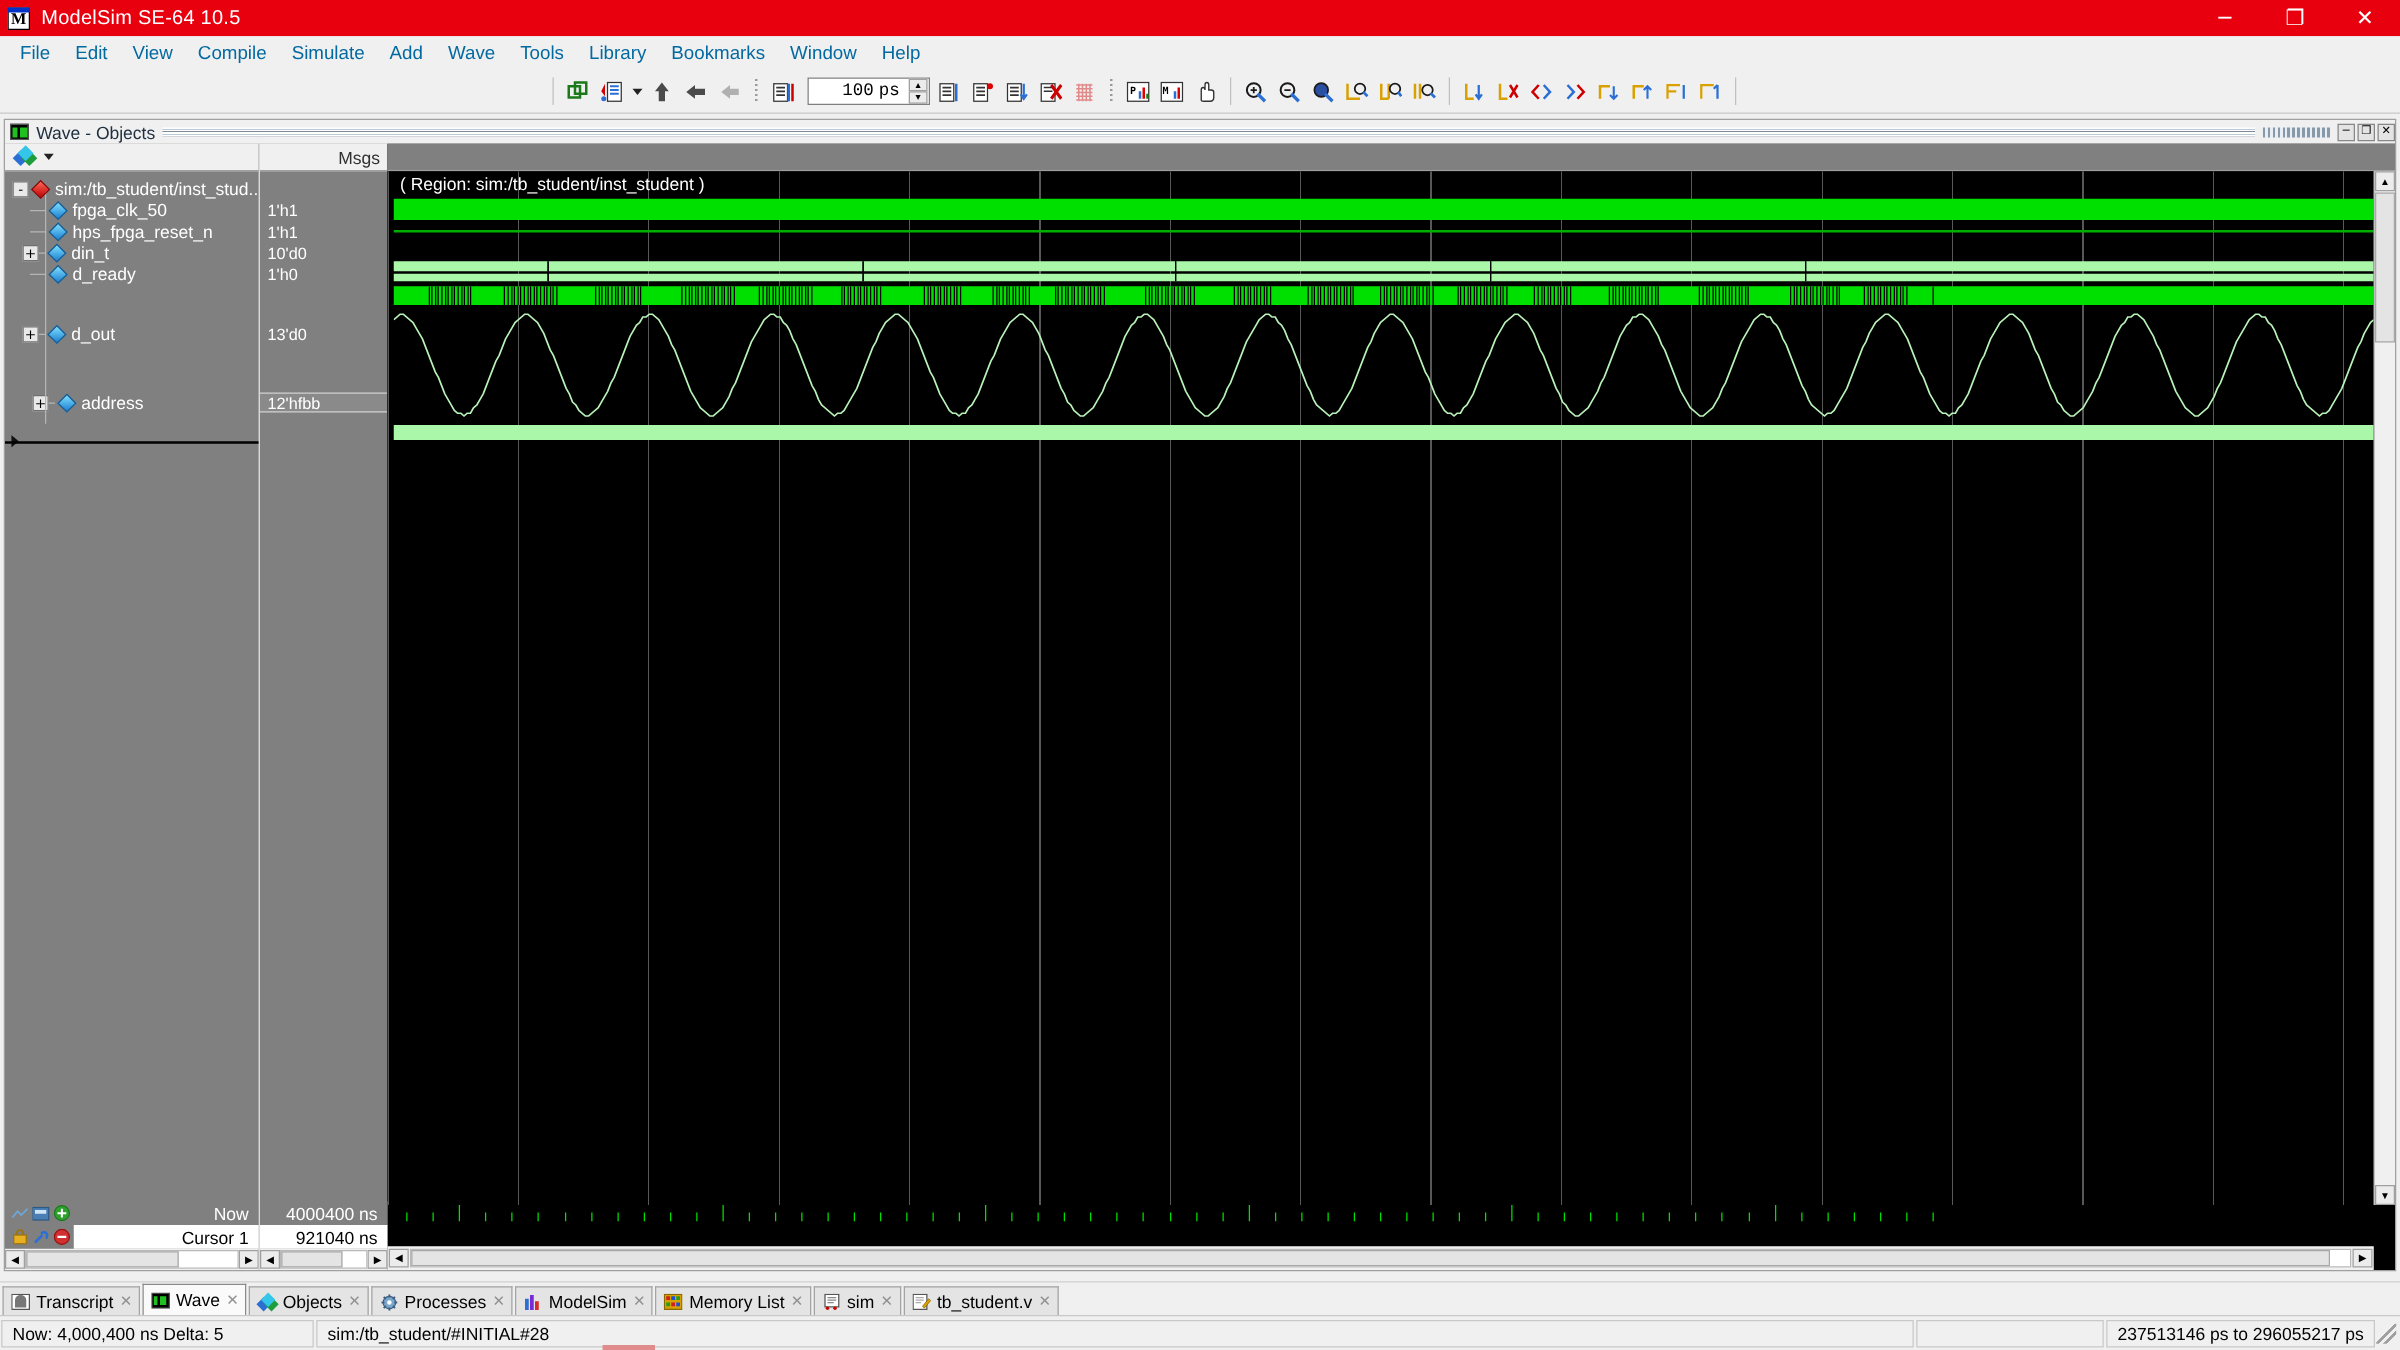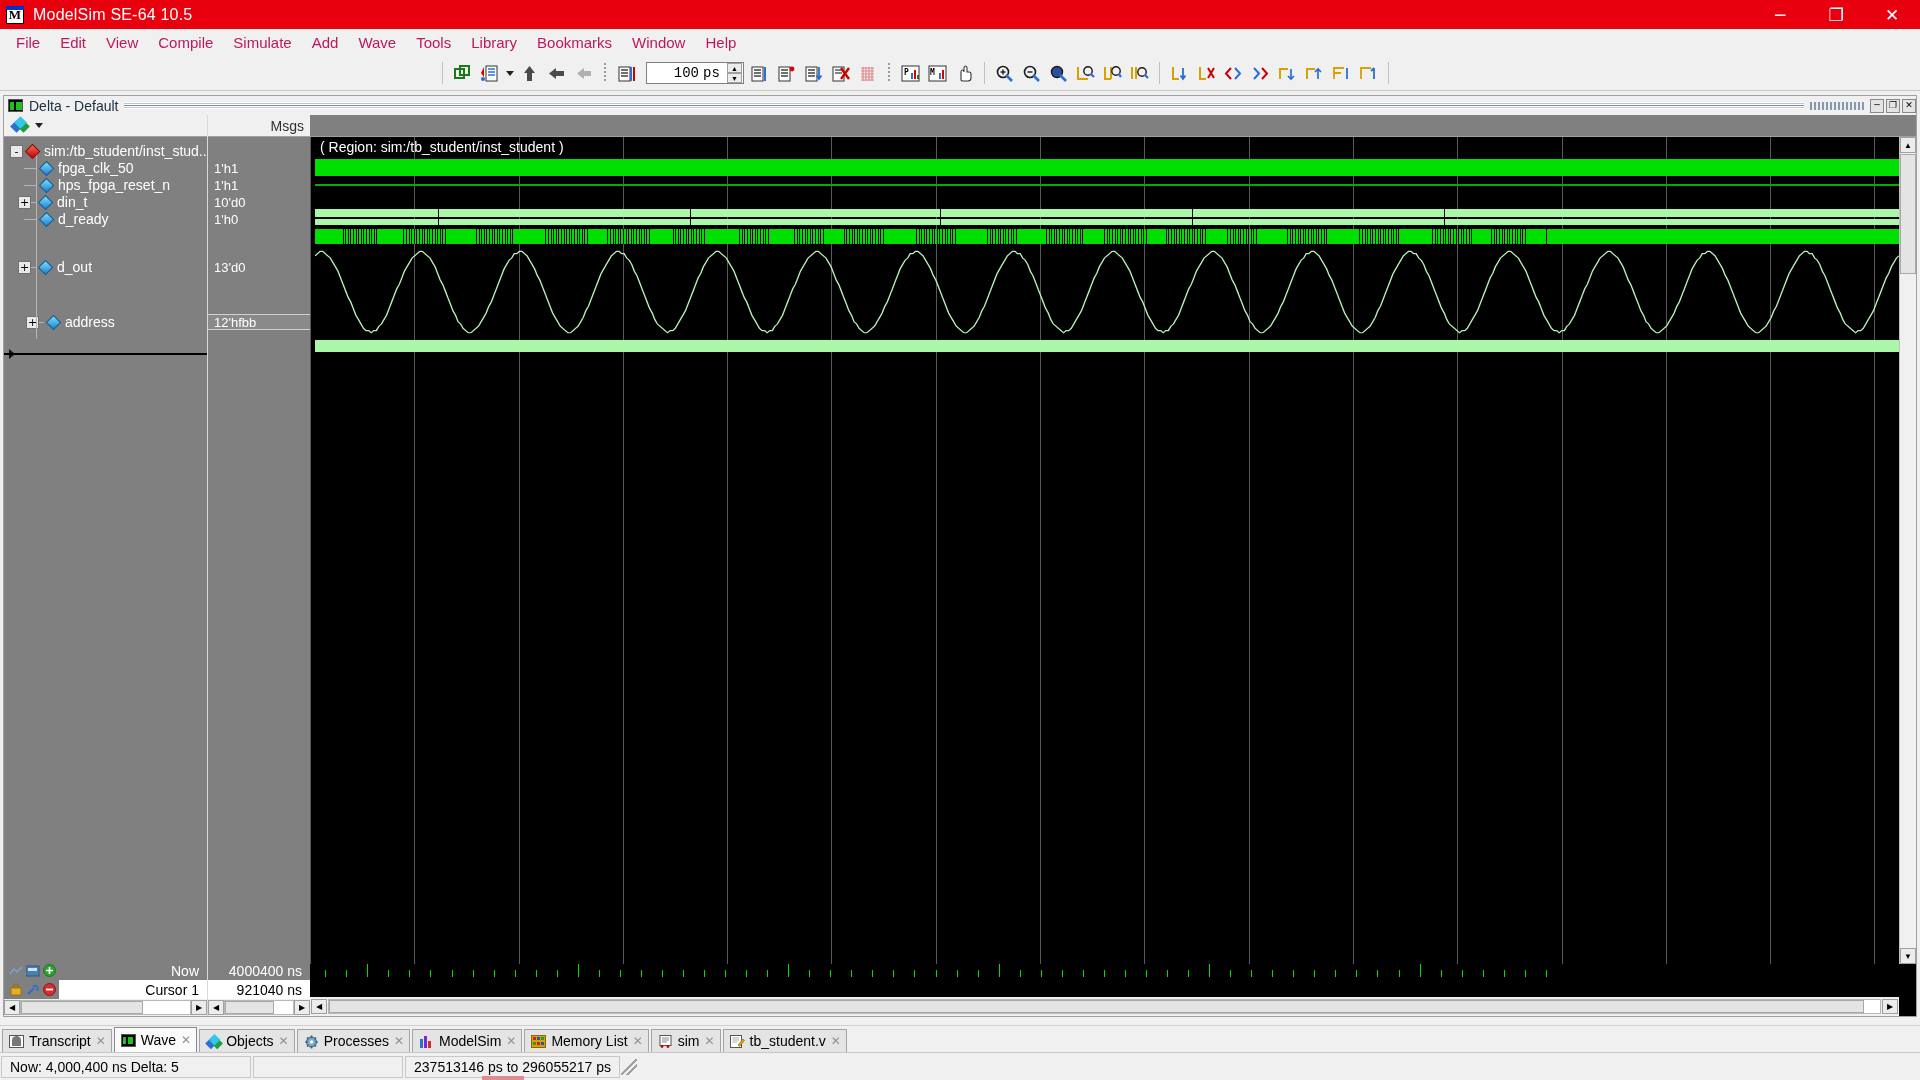--- a/index.html
+++ b/index.html
@@ -34,21 +34,21 @@
     width:56px;height:29px;display:flex;align-items:center;justify-content:center;
     color:#fff;font-size:17px;font-family:"DejaVu Sans", sans-serif;
   }
 
   
   #menubar{
     height:27px; background:#f0f0f0; display:flex; align-items:center;
     padding-left:6px; border-bottom:1px solid #f0f0f0;
   }
   #menubar .mi{
-    padding:3px 10px; font-size:15px; color:#be185d; cursor:default;
+    padding:3px 10px; font-size:15px; color:#0369a1; cursor:default;
   }
 
   
   #toolbar{
     height:35px;background:#f0f0f0;display:flex;align-items:center;
     border-bottom:1px solid #c8c8c8; padding-left:6px;
   }
   .tb-sep{width:1px;height:22px;background:#c0c0c0;margin:0 6px;}
   .tb-dots{width:2px;height:20px;
     background:repeating-linear-gradient(to bottom,#9a9a9a 0 2px,transparent 2px 4px);
@@ -509,21 +509,21 @@
       <path d="M15 15 L15 4 M12 7 L15 4" stroke="#2b6fd4" stroke-width="1.8" fill="none"></path>
     </svg>
   </div>
   <div class="tb-sep"></div>
 </div>
 
 <div id="wavepane">
 
   <div id="wave-title">
     <span class="wt-icon"></span>
-    <span class="wt-label">Delta - Default</span>
+    <span class="wt-label">Wave - Objects</span>
     <span class="wt-grip"></span>
     <span class="wt-mid"></span>
     <span class="wbtn">─</span>
     <span class="wbtn">❐</span>
     <span class="wbtn x">✕</span>
   </div>
 
   <div id="wave-body">
 
     <div id="col-names">
@@ -1157,17 +1157,18 @@
           <path d="M8 10 L13 4 L14.5 5.5 L9.5 11.5 Z" fill="#d8a000" stroke="#8a6a00" stroke-width="0.6"></path>
         </svg>
     </span>
     <span>tb_student.v</span>
     <span class="x">✕</span>
   </div>
 </div>
 
 <div id="statusbar">
   <div class="sbcell sb1">Now: 4,000,400 ns  Delta: 5</div>
+  <div class="sbcell sb2">sim:/tb_student/#INITIAL#28</div>
   <div class="sbcell sb3"></div>
   <div class="sbcell sb4">237513146 ps to 296055217 ps</div>
   <div id="resize-grip"></div>
 </div>
 <div class="redmark" style="position:absolute;left:482px;bottom:0;width:42px;height:4px;background:#e08c8c;"></div>
 
 </body></html>

